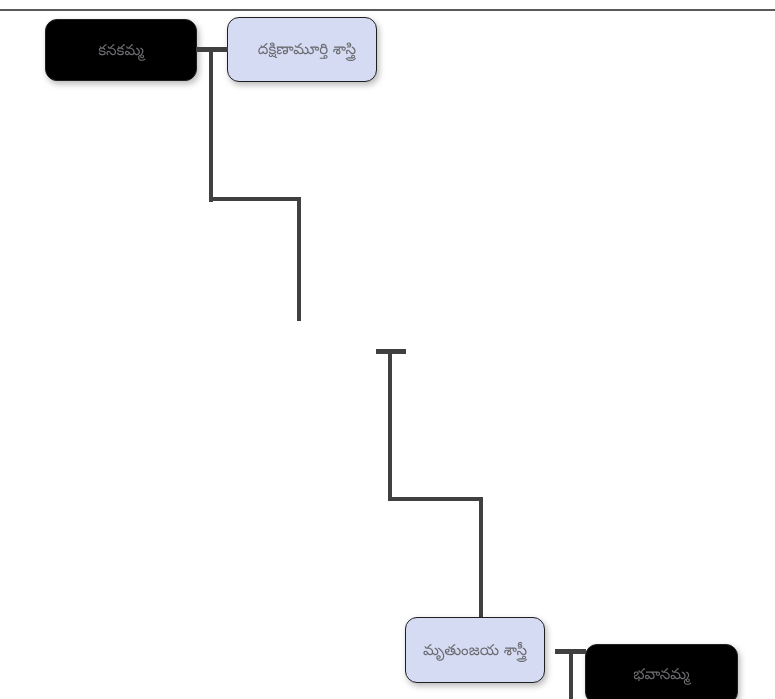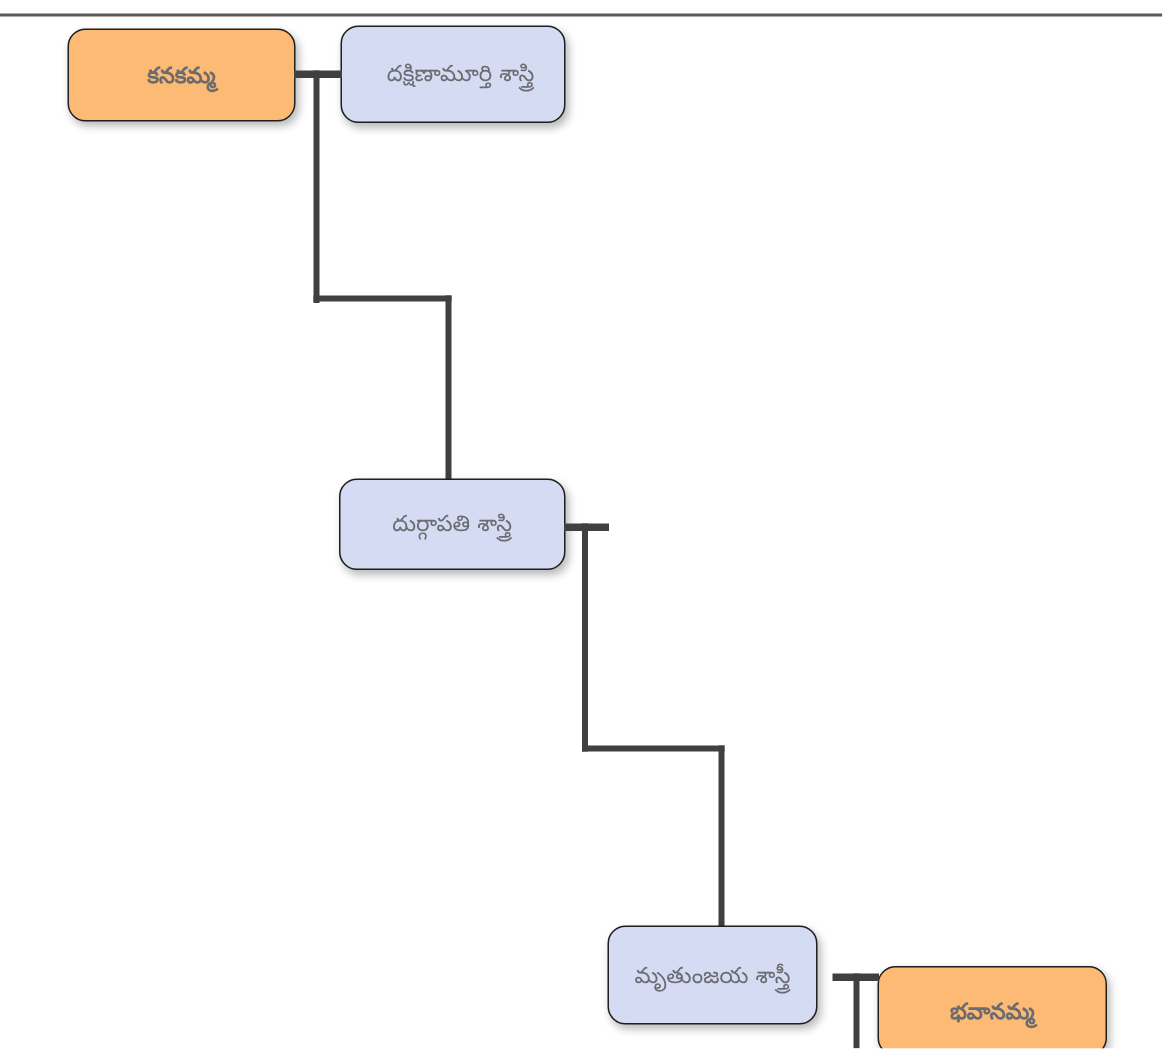--- a/index.html
+++ b/index.html
@@ -33,21 +33,21 @@
     border: 1.5px solid #1f1f1f;
     border-radius: 12px;
     box-shadow: 2px 3px 6px rgba(0,0,0,0.28);
     display: flex;
     align-items: center;
     justify-content: center;
     text-align: center;
     padding: 4px 10px;
     cursor: pointer;
   }
-  .node.female { background: #fdba74; font-weight: bold; }
+  .node.female { background: #000000; }
   .node.male   { background: #d4dbf3; }
   .node-label {
     font-size: 15px;
     line-height: 1.25;
     color: #6b6b70;
   }
 </style>
 </head>
 <body>
 
@@ -60,23 +60,20 @@
   </div>
   <div class="node male" style="left:227px; top:17px; width:150px; height:65px;padding-left:20px;">
     <span class="node-label">దక్షిణామూర్తి శాస్త్రి</span>
   </div>
 
   <div class="line" style="left:196px; top:47px; width:32px; height:5px;"></div>
   <div class="line" style="left:209px; top:47px; width:4px; height:155px;"></div>
   <div class="line" style="left:209px; top:197px; width:92px; height:4px;"></div>
   <div class="line" style="left:297px; top:197px; width:4px; height:124px;"></div>
 
-  <div class="node male" style="left:226px; top:319px; width:151px; height:61px;">
-    <span class="node-label">దుర్గాపతి శాస్త్రి</span>
-  </div>
 
   <div class="line" style="left:376px; top:349px; width:30px; height:5px;"></div>
   <div class="line" style="left:388px; top:349px; width:4px; height:152px;"></div>
   <div class="line" style="left:388px; top:497px; width:95px; height:4px;"></div>
   <div class="line" style="left:479px; top:497px; width:4px; height:122px;"></div>
 
   <div class="node male" style="left:405px; top:617px; width:140px; height:66px;">
     <span class="node-label">మృతుంజయ శాస్త్రీ</span>
   </div>
   <div class="node female" style="left:585px; top:644px; width:153px; height:60px;">

